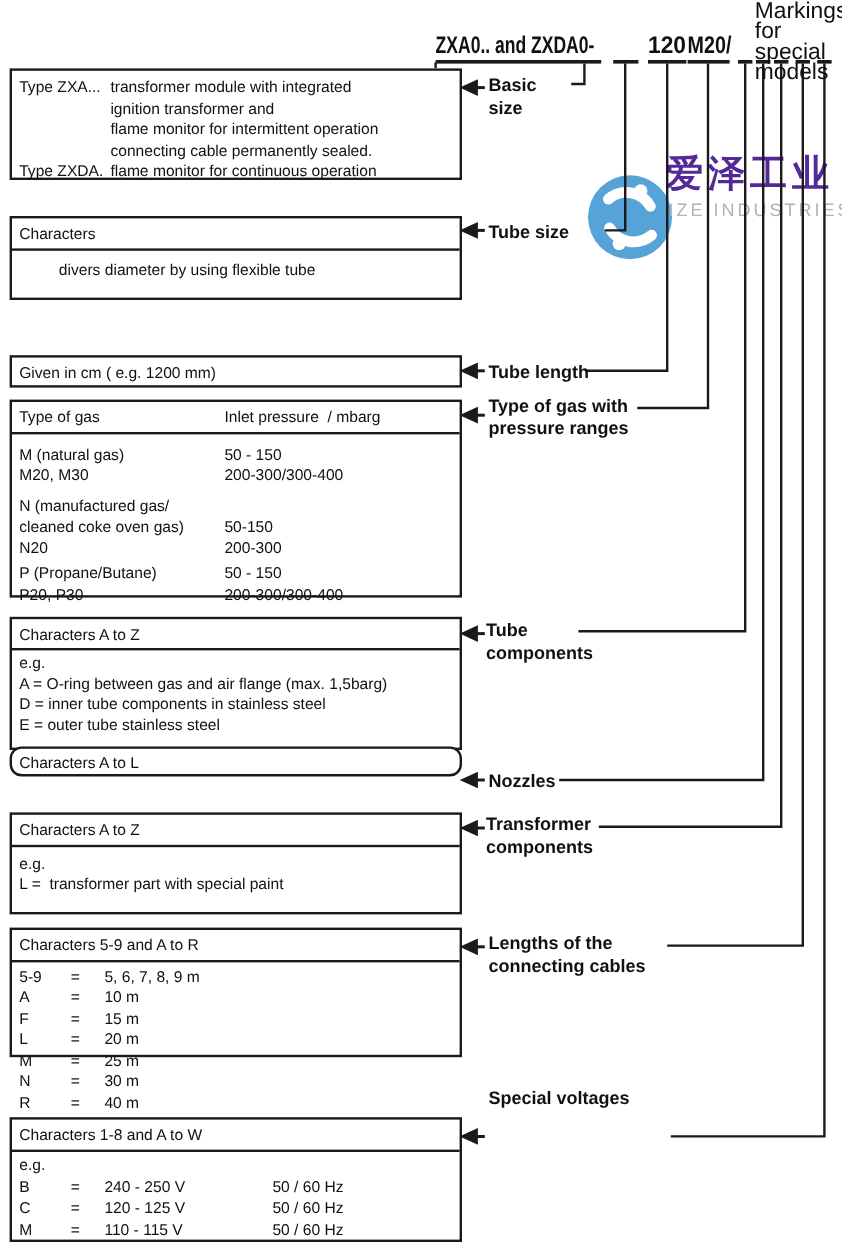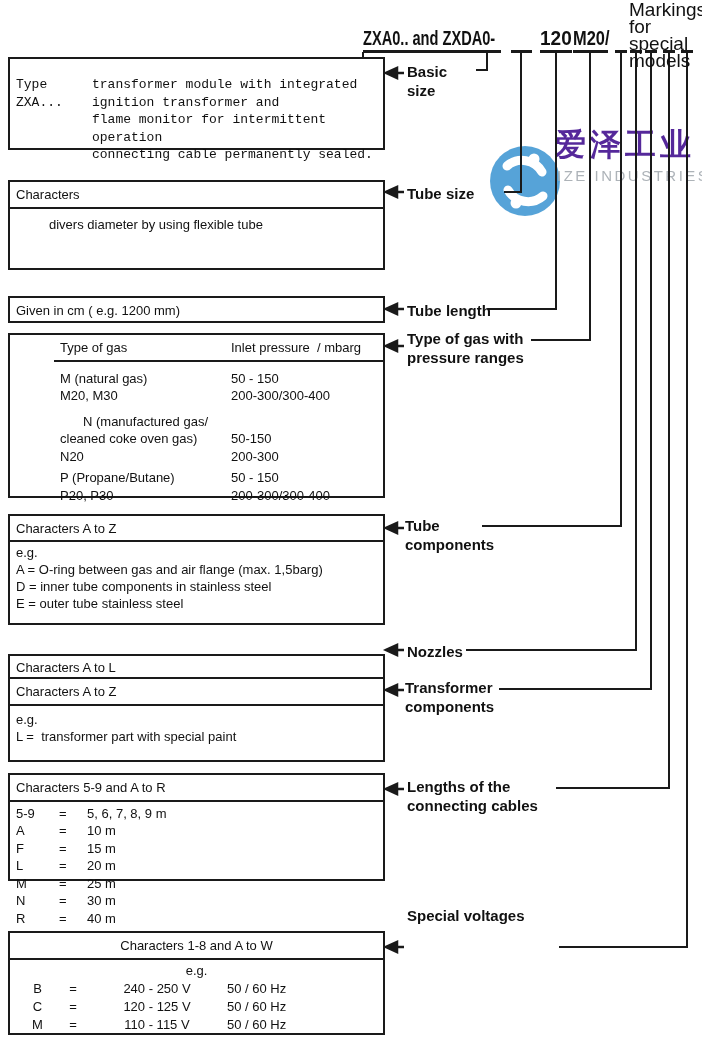--- a/index.html
+++ b/index.html
@@ -29,21 +29,21 @@
   .krow{display:flex;}
   .krow .key{flex:0 0 76px;}
   .gas-row{display:flex;}
   .gas-row .c1{flex:0 0 171px;}
   .hdr-row{display:flex;padding:4px 6px 3px 6px;border-bottom:2px solid #1a1a1a;}
   .hdr-row .c1{flex:0 0 171px;}
   .tbl-row{display:flex;}
   .tbl-row .k{flex:0 0 43px;}
   .tbl-row .eq{flex:0 0 28px;}
   .tbl-row .v1{flex:0 0 140px;}
-  .mt8{margin-top:8px;text-align:center;} .mt4{margin-top:4px;}
+  .mt8{margin-top:8px;} .mt4{margin-top:4px;}
   .ind33{padding-left:33px;}
 
   
   .rlabel{position:absolute;font-size:15px;font-weight:bold;line-height:19px;z-index:3;white-space:nowrap;}
 </style>
 </head>
 <body>
 
 <div class="page">
 
@@ -157,45 +157,49 @@
     <div>Transformer</div>
     <div>components</div>
   </div>
   <div class="rlabel" style="left:407px;top:777px;">
     <div>Lengths of the</div>
     <div>connecting cables</div>
   </div>
   <div class="rlabel" style="left:407px;top:906px;">Special voltages</div>
 
   <div class="box" style="top:57px;height:93px;">
-    <div class="body" style="padding-top:17px;font-family:Liberation Mono, monospace;">
+    <div class="body" style="padding-top:5px;">
       <div class="krow">
         <span class="key">Type ZXA...</span>
         <span>
           <div>transformer module with integrated</div>
           <div>ignition transformer and</div>
           <div>flame monitor for intermittent operation</div>
           <div>connecting cable permanently sealed.</div>
         </span>
       </div>
-    </div>
-  </div>
-
-  <div class="box" style="top:180px;height:90px;">
+      <div class="krow">
+        <span class="key">Type ZXDA.</span>
+        <span>flame monitor for continuous operation</span>
+      </div>
+    </div>
+  </div>
+
+  <div class="box" style="top:180px;height:70px;">
     <div class="hdr">Characters</div>
     <div class="body" style="padding-top:7px;">
       <div class="ind33">divers diameter by using flexible tube</div>
     </div>
   </div>
 
   <div class="box" style="top:296px;height:27px;">
     <div class="body" style="padding-top:4px;">Given in cm ( e.g. 1200 mm)</div>
   </div>
 
-  <div class="box" style="top:333px;height:165px;padding-left:44px;">
+  <div class="box" style="top:333px;height:165px;">
     <div class="hdr-row">
       <span class="c1">Type of gas</span>
       <span class="pre">Inlet pressure  / mbarg</span>
     </div>
     <div class="body" style="padding-top:8px;">
       <div class="gas-row">
           <span class="c1">M (natural gas)</span>
           <span>50 - 150</span>
         </div>
       <div class="gas-row">
@@ -228,21 +232,21 @@
   <div class="box" style="top:514px;height:111px;line-height:17px;">
     <div class="hdr">Characters A to Z</div>
     <div class="body" style="padding-top:2px;">
       <div>e.g.</div>
       <div>A = O-ring between gas and air flange (max. 1,5barg)</div>
       <div>D = inner tube components in stainless steel</div>
       <div>E = outer tube stainless steel</div>
     </div>
   </div>
 
-  <div class="box" style="top:654px;height:25px;">
+  <div class="box" style="top:622px;height:25px;border-radius:10px;">
     <div class="body" style="padding-top:3px;">Characters A to L</div>
   </div>
 
   <div class="box" style="top:677px;height:85px;">
     <div class="hdr">Characters A to Z</div>
     <div class="body" style="padding-top:5px;">
       <div>e.g.</div>
       <div class="pre">L =  transformer part with special paint</div>
     </div>
   </div>
@@ -281,21 +285,21 @@
           <span>30 m</span>
         </div>
       <div class="tbl-row">
           <span class="k">R</span>
           <span class="eq">=</span>
           <span>40 m</span>
         </div>
     </div>
   </div>
 
-  <div class="box" style="top:931px;height:104px;line-height:18px;text-align:center;">
+  <div class="box" style="top:931px;height:104px;line-height:18px;">
     <div class="hdr">Characters 1-8 and A to W</div>
     <div class="body" style="padding-top:2px;">
       <div>e.g.</div>
       <div class="tbl-row">
           <span class="k">B</span>
           <span class="eq">=</span>
           <span class="v1">240 - 250 V</span>
           <span>50 / 60 Hz</span>
         </div>
       <div class="tbl-row">

